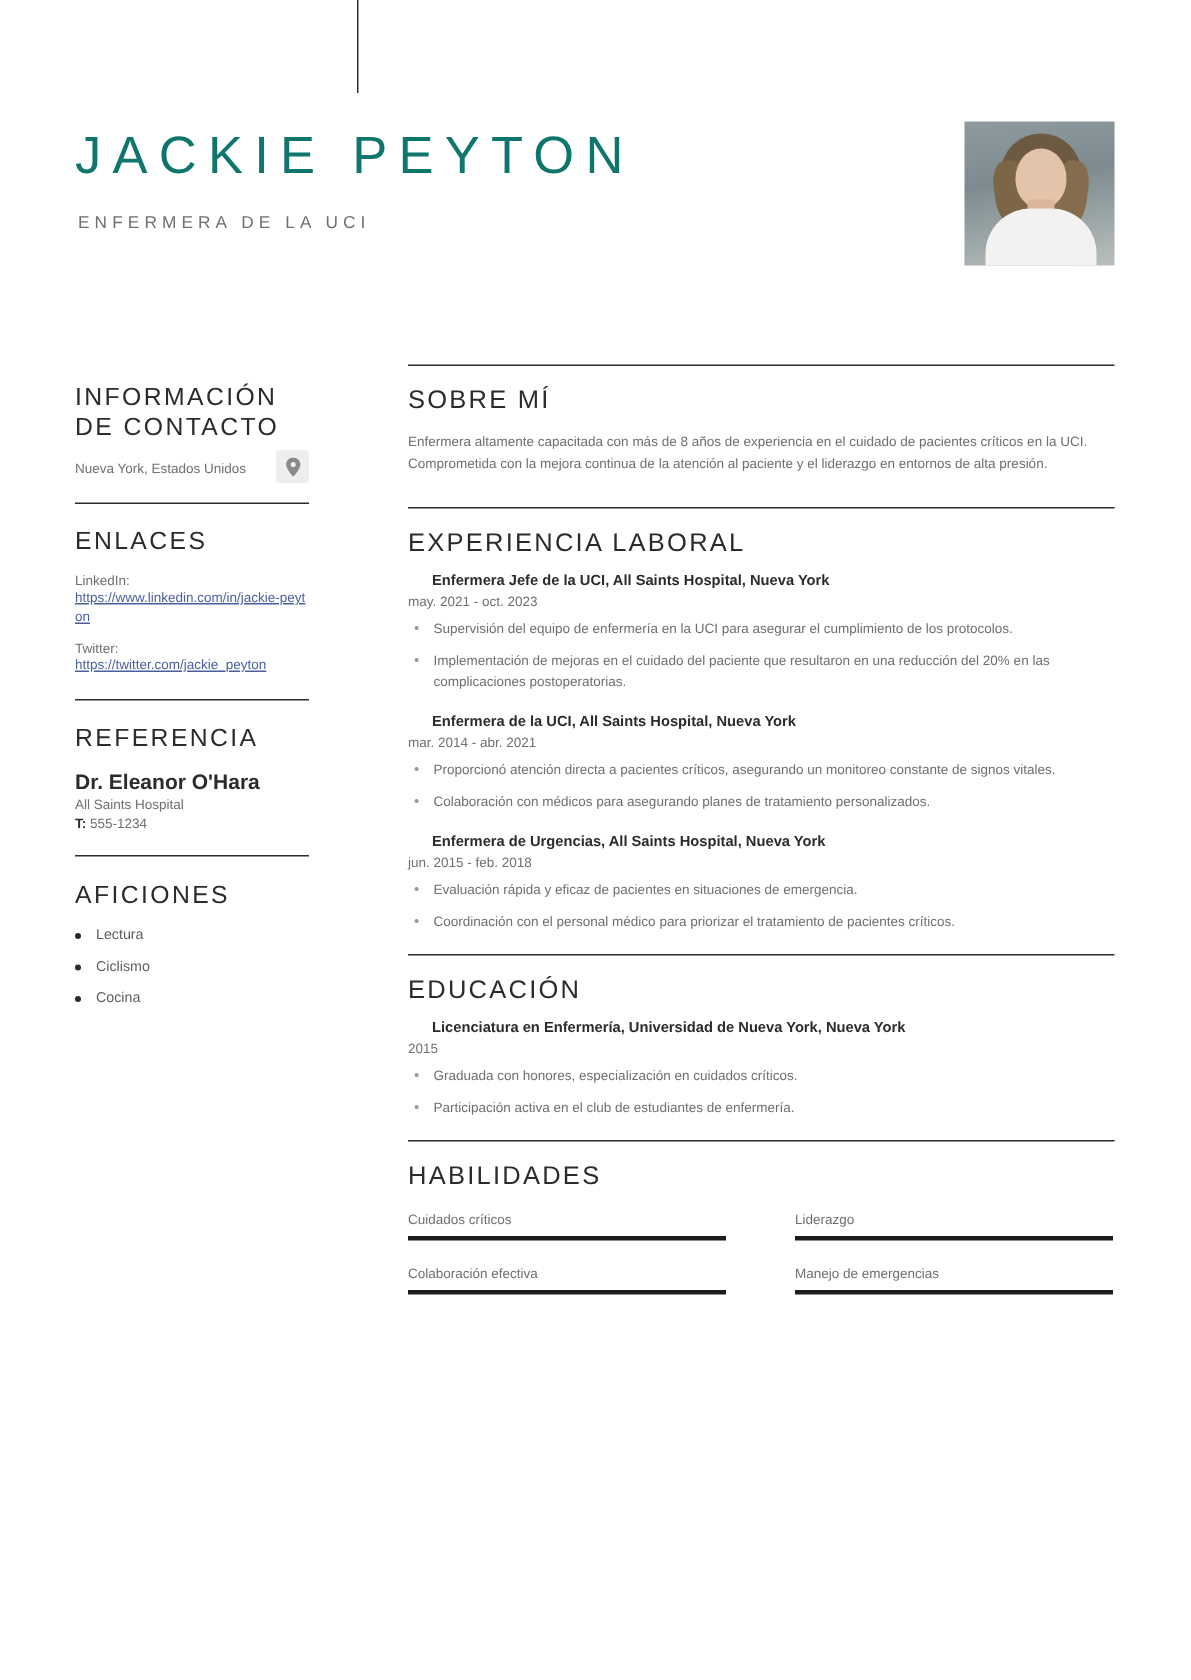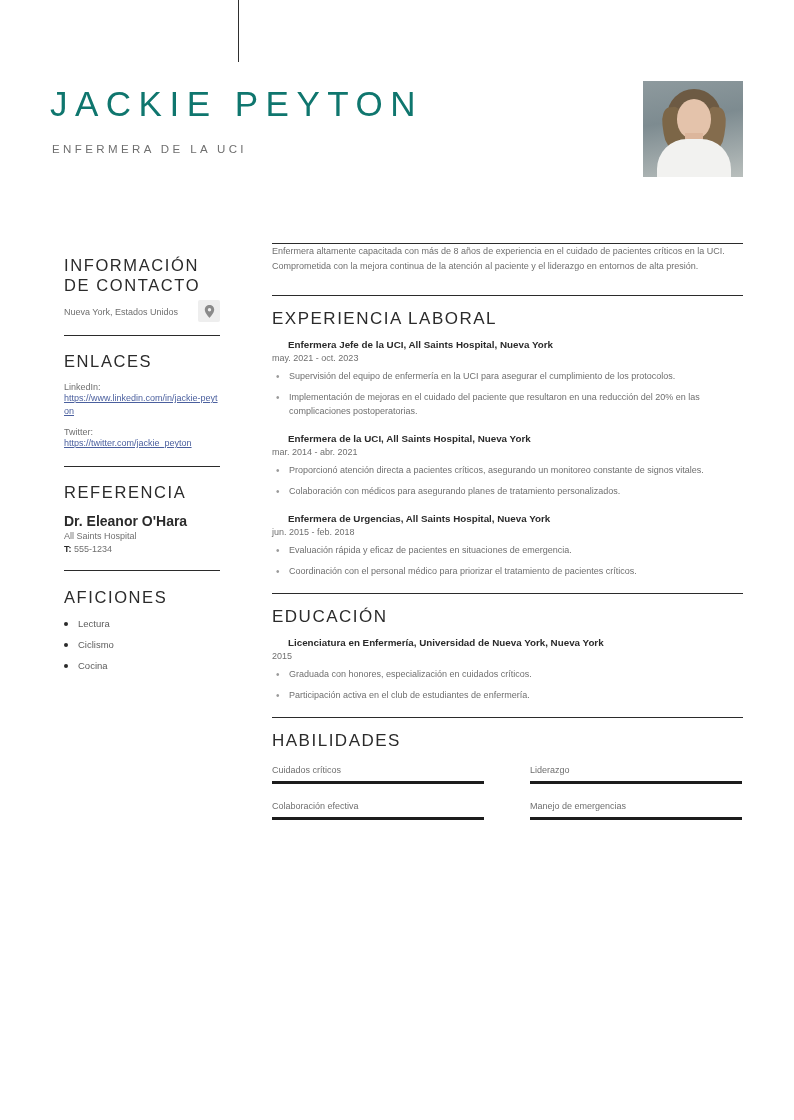--- a/index.html
+++ b/index.html
@@ -63,21 +63,21 @@
     position:absolute; left:14px; top:58px; width:74px; height:40px;
     background:#f2f2f0;
     border-radius:30px 30px 0 0;
   }
   .photo .neck {
     position:absolute; left:42px; top:52px; width:18px; height:14px;
     background:#dcb69c;
   }
 
   
-  .left { position:absolute; left:64px; top:255px; width:156px; }
+  .left { position:absolute; left:50px; top:255px; width:156px; }
   .right { position:absolute; left:272px; top:243px; width:471px; }
 
   .sec-title-l {
     font-size:16.5px; letter-spacing:1.6px; color:#2b2b2b; font-weight:400;
     line-height:1.22; margin:0 0 11px 0;
   }
   .hr-l { height:1px; background:#2b2b2b; margin:16px 0 15px 0; }
   .contact-row { position:relative; padding-right:34px; }
   .contact-row .txt { font-size:9px; color:#6f6f6f; line-height:1.4; }
   .pin {
@@ -201,20 +201,21 @@
       <div class="hobby">Lectura</div>
       <div class="hobby">Ciclismo</div>
       <div class="hobby">Cocina</div>
     </div>
   </div>
 
   <div class="right">
 
     <div>
       <div class="hr-r"></div>
+      <div class="sec-title-r">SOBRE MÍ</div>
       <div class="para">Enfermera altamente capacitada con más de 8 años de experiencia en el cuidado de pacientes críticos en la UCI. Comprometida con la mejora continua de la atención al paciente y el liderazgo en entornos de alta presión.</div>
     </div>
 
     <div style="margin-top:22px;">
       <div class="hr-r"></div>
       <div class="sec-title-r">EXPERIENCIA LABORAL</div>
 
       <div class="job">
         <div class="job-title">Enfermera Jefe de la UCI, All Saints Hospital, Nueva York</div>
         <div class="job-date">may. 2021 - oct. 2023</div>

